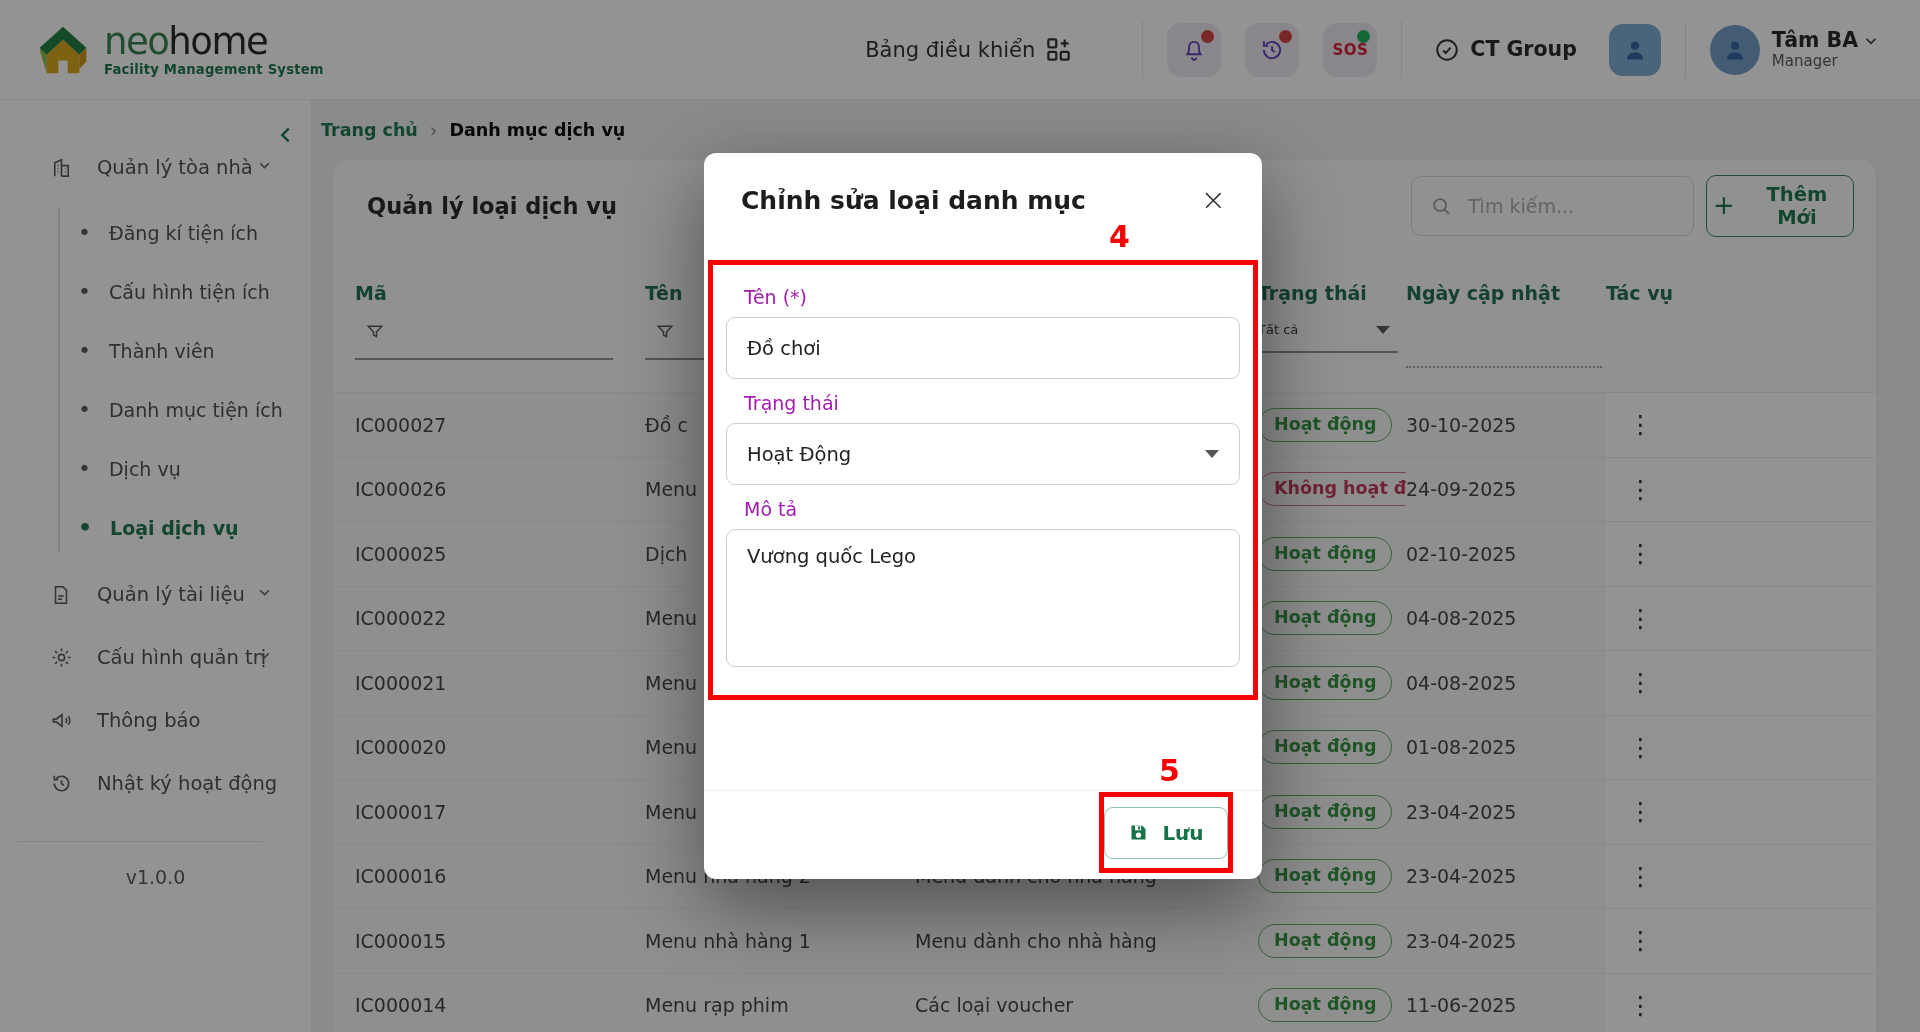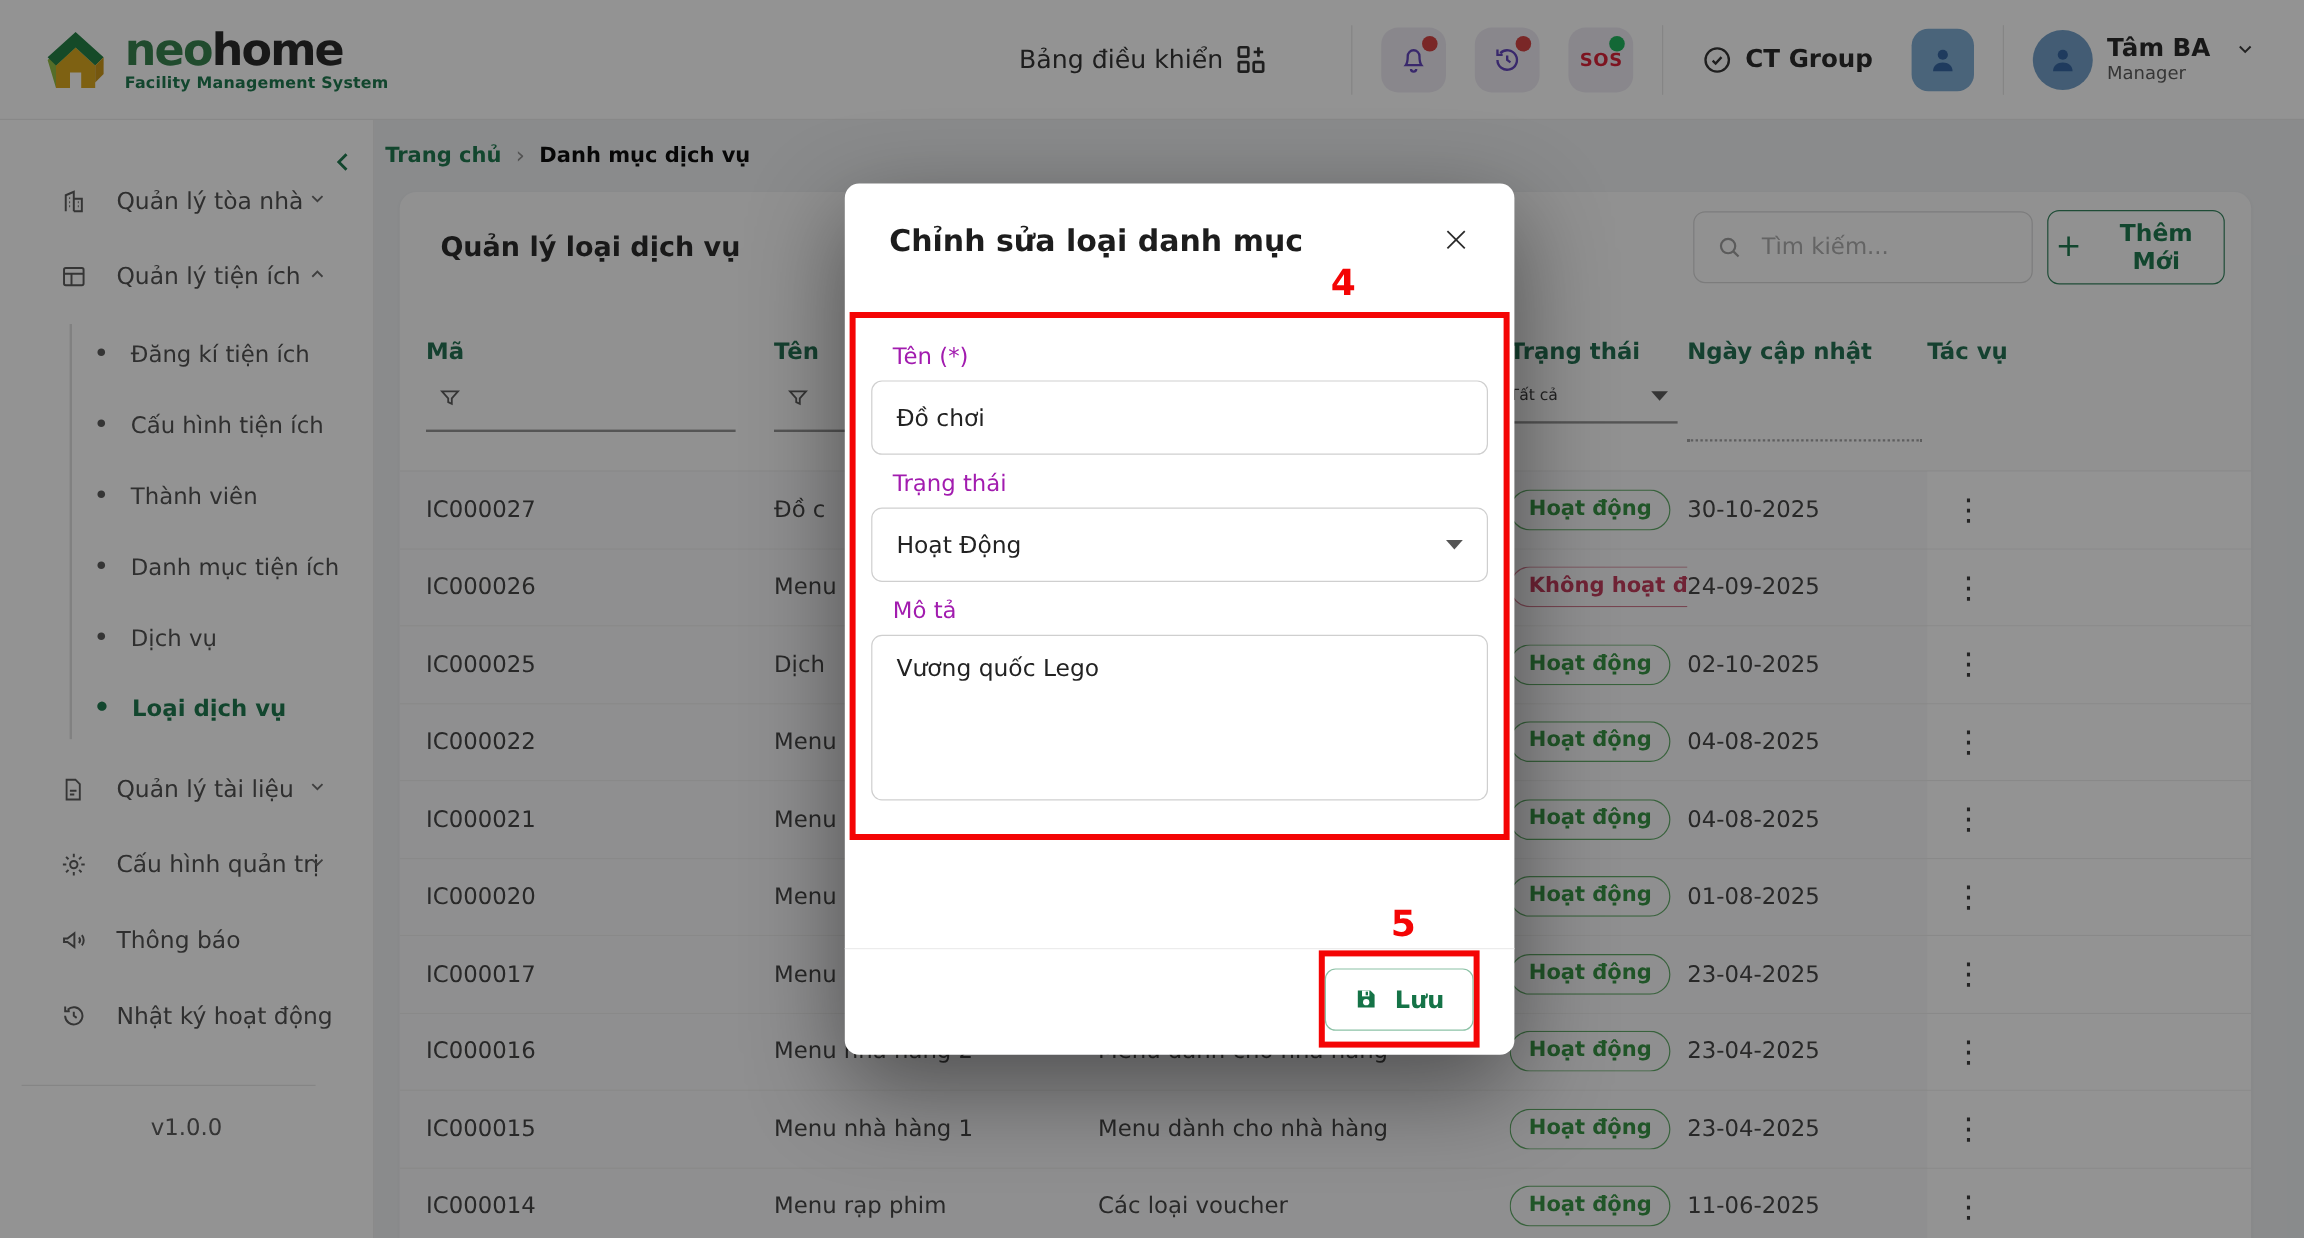--- a/index.html
+++ b/index.html
@@ -12,21 +12,21 @@
   .app{position:absolute;inset:0;}
 
   
   .topbar{
     height:100px;background:#fff;border-bottom:1px solid #ececec;
     display:flex;align-items:center;box-sizing:border-box;
     padding:0 40px 0 35px;position:relative;z-index:1;
   }
   .brand{display:flex;align-items:center;gap:13px;}
   .brand-text{display:flex;flex-direction:column;line-height:1;}
-  .brand-line{font-size:37px;font-weight:bold;letter-spacing:-1.5px;}
+  .brand-line{font-size:37px;font-weight:normal;letter-spacing:-1.5px;}
   .brand-neo{color:#2e7d46;}
   .brand-home{color:#1f1f1f;}
   .brand-tagline{font-size:13.2px;font-weight:600;color:#157347;margin-top:3px;letter-spacing:.2px;}
   .top-center{margin-left:auto;display:flex;align-items:center;gap:10px;color:#2b2b2b;}
   .top-center .dash-label{font-size:21px;color:#2b2b2b;}
   .v-div{width:1px;height:58px;background:#e5e5e5;}
   .top-right{display:flex;align-items:center;gap:24px;margin-left:70px;}
   .icon-btn{
     width:54px;height:54px;border-radius:14px;background:#edeaf3;
     display:flex;align-items:center;justify-content:center;position:relative;
@@ -40,21 +40,21 @@
   .avatar-square{
     width:52px;height:52px;border-radius:14px;background:#7aa9d2;
     display:flex;align-items:center;justify-content:center;
   }
   .user{display:flex;align-items:center;gap:12px;}
   .avatar-circle{
     width:50px;height:50px;border-radius:50%;background:#6d9cc6;
     display:flex;align-items:center;justify-content:center;
   }
   .user-meta{display:flex;flex-direction:column;line-height:1.15;}
-  .user-name-row{display:flex;align-items:center;gap:20px;}
+  .user-name-row{display:flex;align-items:center;gap:4px;}
   .user-name{font-size:20.5px;font-weight:bold;color:#1f1f1f;}
   .user-role{font-size:15px;color:#555;}
 
   
   .shell{display:flex;height:932px;position:relative;}
   .sidebar{
     width:312px;min-width:312px;background:#fff;border-right:1px solid #ececec;
     box-sizing:border-box;padding-top:36px;position:relative;
   }
   .collapse-chip{
@@ -290,34 +290,20 @@
             </svg>
         </span>
         <span>Quản lý tòa nhà</span>
         <span class="nav-chev">
           <svg width="17" height="17" viewBox="0 0 24 24" fill="none" stroke="#666" stroke-width="2.2">
               <path d="M6 9l6 6 6-6"></path>
             </svg>
         </span>
       </div>
 
-      <div class="nav-item">
-        <span class="nav-ico">
-          <svg width="23" height="23" viewBox="0 0 24 24" fill="none" stroke="#555" stroke-width="1.7">
-              <rect x="3.5" y="4.5" width="17" height="15" rx="1.5"></rect>
-              <path d="M3.5 9.5h17M10 9.5V19.5"></path>
-            </svg>
-        </span>
-        <span>Quản lý tiện ích</span>
-        <span class="nav-chev">
-          <svg width="17" height="17" viewBox="0 0 24 24" fill="none" stroke="#666" stroke-width="2.2">
-              <path d="M6 15l6-6 6 6"></path>
-            </svg>
-        </span>
-      </div>
 
       <div class="sub-list">
         <div class="sub-rail"></div>
         <div class="sub-item">
             <span class="bullet">•</span>
             <span>Đăng kí tiện ích</span>
           </div>
         <div class="sub-item">
             <span class="bullet">•</span>
             <span>Cấu hình tiện ích</span>

